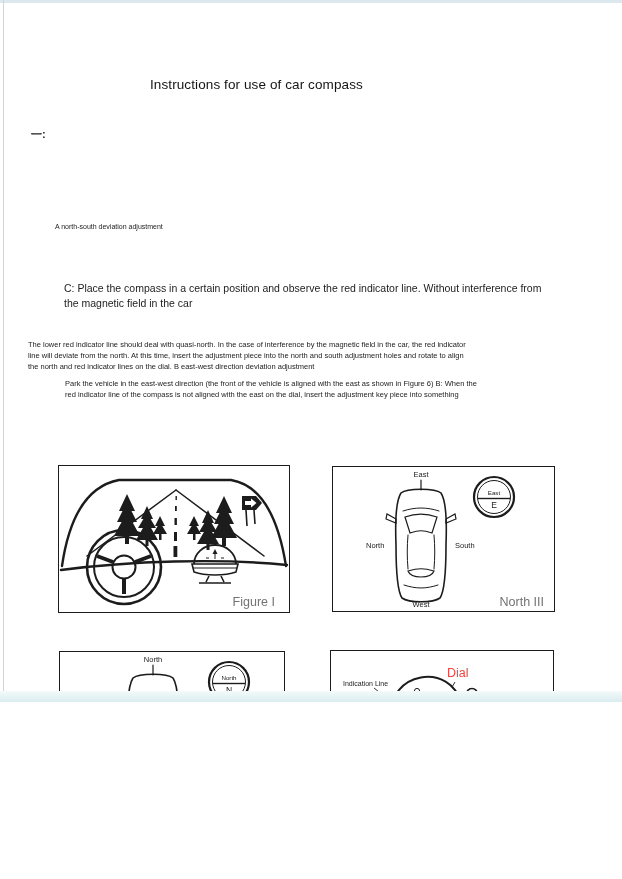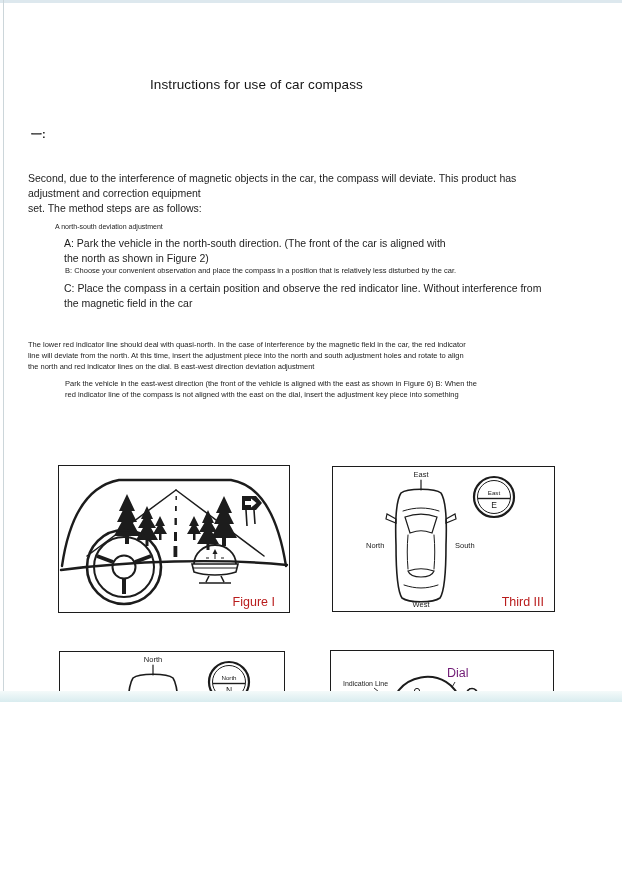--- a/index.html
+++ b/index.html
@@ -26,46 +26,40 @@
   .note{left:28px;top:320px;width:560px;font-size:7.5px;line-height:10.8px;margin-top:20px;}
   .park{left:65px;top:379px;width:535px;font-size:7.5px;line-height:10.8px;}
   .adjust{left:28px;top:413px;width:420px;font-size:11px;line-height:14px;}
 
   .figbox{position:absolute;border:1.6px solid #1c1c1c;background:#fff;}
   .figbox svg{position:absolute;left:0;top:0;overflow:visible;}
   #fig1{left:58px;top:465px;width:230px;height:146px;}
   #fig3{left:332px;top:466px;width:221px;height:144px;}
   #fig2{left:59px;top:651px;width:224px;height:144px;}
   #fig4{left:330px;top:650px;width:222px;height:145px;}
-  .caption{position:absolute;font-size:12.5px;color:#b91c1c;}
+  .caption{position:absolute;font-size:12.5px;color:#737373;}
   #fig1 .caption{right:14px;bottom:3px;}
   #fig3 .caption{right:10px;bottom:2px;}
   #fig2 .caption{right:8px;bottom:3px;}
   .dirlabel{position:absolute;font-size:7.5px;color:#1c1c1c;}
   .ctr{text-align:center;}
   .f4label{position:absolute;font-size:7px;color:#1c1c1c;white-space:nowrap;}
-  .f4dial{position:absolute;left:116px;top:15px;font-size:12.5px;color:#701a75;}
+  .f4dial{position:absolute;left:116px;top:15px;font-size:12.5px;color:#ef4444;}
 </style>
 </head>
 <body>
 
 <div class="page">
   <div class="edge-top"></div>
   <div class="edge-left"></div>
 
   <h1 class="title">Instructions for use of car compass</h1>
 
   <div class="marker">一:</div>
-  <div class="para second">Second, due to the interference of magnetic objects in the car, the compass will deviate. This product has
-adjustment and correction equipment
-set. The method steps are as follows:</div>
   <div class="para step-heading">A north-south deviation adjustment</div>
-  <div class="para step-a">A: Park the vehicle in the north-south direction. (The front of the car is aligned with
-the north as shown in Figure 2)</div>
-  <div class="para step-b">B: Choose your convenient observation and place the compass in a position that is relatively less disturbed by the car.</div>
   <div class="para step-c">C: Place the compass in a certain position and observe the red indicator line. Without interference from
 the magnetic field in the car</div>
   <div class="para note">The lower red indicator line should deal with quasi-north. In the case of interference by the magnetic field in the car, the red indicator
 line will deviate from the north. At this time, insert the adjustment piece into the north and south adjustment holes and rotate to align
 the north and red indicator lines on the dial. B east-west direction deviation adjustment</div>
   <div class="para park">Park the vehicle in the east-west direction (the front of the vehicle is aligned with the east as shown in Figure 6) B: When the
 red indicator line of the compass is not aligned with the east on the dial, insert the adjustment key piece into something</div>
 
   <div class="figbox" id="fig1">
     <svg width="230" height="146" viewBox="0 0 230 146">
@@ -130,21 +124,21 @@
         <circle cx="161" cy="30" r="16.5" fill="none" stroke="#1c1c1c" stroke-width="1"></circle>
         <path d="M145,31.5 L177,31.5" stroke="#1c1c1c" stroke-width="1.4"></path>
         <text x="161" y="28" text-anchor="middle" font-size="6.2" fill="#1c1c1c">East</text>
         <text x="161" y="41" text-anchor="middle" font-size="8.5" fill="#1c1c1c">E</text>
       </g>
     </svg>
     <span class="dirlabel ctr" style="left:68px;top:3px;width:40px;">East</span>
     <span class="dirlabel" style="left:33px;top:74px;">North</span>
     <span class="dirlabel" style="left:122px;top:74px;">South</span>
     <span class="dirlabel ctr" style="left:68px;top:133px;width:40px;">West</span>
-    <span class="caption">Third III</span>
+    <span class="caption">North III</span>
   </div>
 
   <div class="figbox" id="fig2">
     <svg width="224" height="144" viewBox="0 0 224 144">
       <g fill="none" stroke="#1c1c1c" stroke-width="1.6" stroke-linecap="round">
         <path d="M93,13 L93,23" stroke-width="1.2"></path>
         <path d="M73,26 C79,21 107,21 113,26 C117,32 119,52 118,78 C118,108 116,125 112,131 C105,136 81,136 74,131 C70,125 68,108 68,78 C67,52 69,32 73,26 Z"></path>
         <path d="M75,44 C87,40 99,40 111,44" stroke-width="1"></path>
         <path d="M77,50 C88,46 98,46 109,50 L104,66 C95,63 91,63 82,66 Z" stroke-width="1.2"></path>
         <path d="M80,68 C79,80 79,90 80,102 M106,68 C107,80 107,90 106,102" stroke-width="1"></path>

